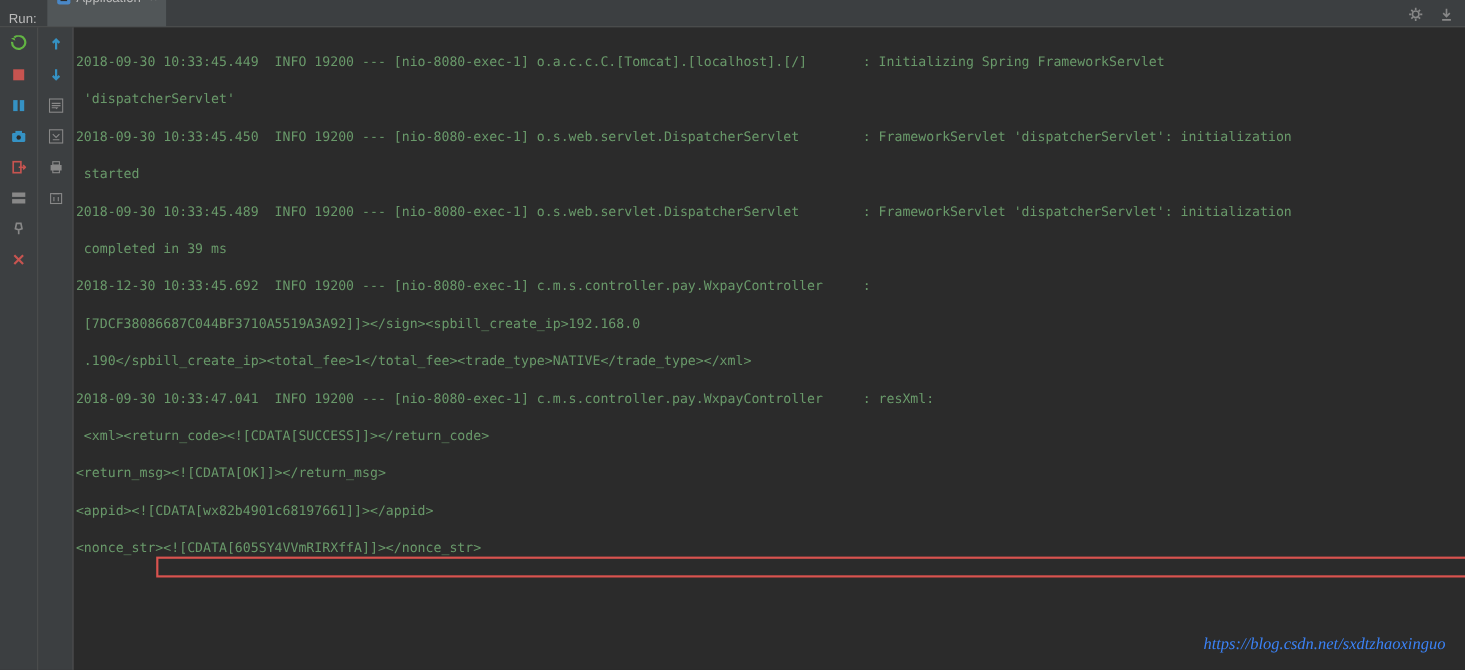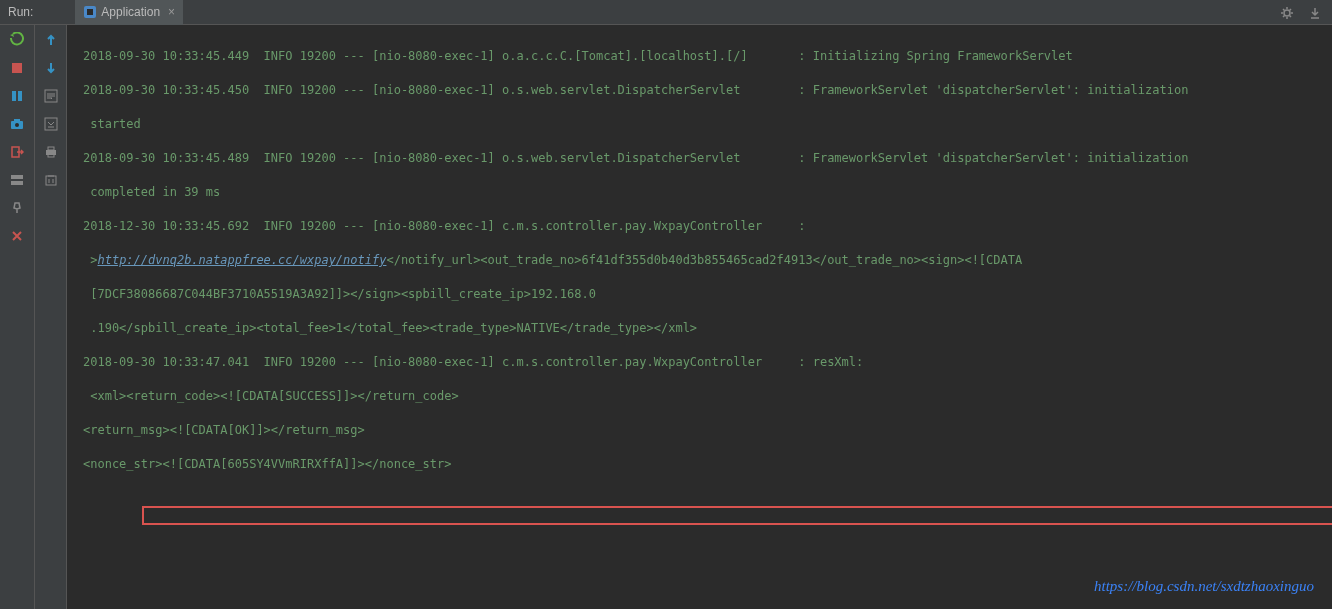--- a/index.html
+++ b/index.html
@@ -11,23 +11,22 @@
       width: 1332px;
       height: 609px;
       overflow: hidden;
       position: relative;
     }
     .top-bar {
       height: 25px;
       background: #3c3f41;
       border-bottom: 1px solid #555;
       display: flex;
-      align-items: center;
+      align-items: flex-end;
       padding-left: 8px;
-      gap: 32px;
     }
     .run-label {
       color: #bbbbbb;
       font-family: sans-serif;
       font-size: 12px;
       margin-right: 10px;
     }
     .tab {
       display: flex;
       align-items: center;
@@ -73,21 +72,21 @@
       width: 18px;
       height: 18px;
       display: flex;
       align-items: center;
       justify-content: center;
       cursor: pointer;
     }
     .console {
       flex: 1;
       background: #2b2b2b;
-      padding: 6px 16px;
+      padding: 6px 2px;
       overflow: hidden;
       position: relative;
       line-height: 17px;
       white-space: pre;
       font-size: 12px;
     }
     .log-line { color: #69996a; }
     .link { color: #6897bb; text-decoration: underline; font-style: italic; }
     .highlight-box {
       border: 2px solid #d9534f;
@@ -220,31 +219,32 @@
     <span class="icon-btn">
         <svg width="14" height="14">
           <rect x="2" y="3" width="10" height="9" fill="none" stroke="#888"></rect>
           <path d="M5 6v4M9 6v4M4 3h6" stroke="#888"></path>
         </svg>
       </span>
   </div>
 
   <div class="console">
 <div class="log-line">2018-09-30 10:33:45.449  INFO 19200 --- [nio-8080-exec-1] o.a.c.c.C.[Tomcat].[localhost].[/]       : Initializing Spring FrameworkServlet</div>
+<div class="log-line"> 'dispatcherServlet'</div>
 <div class="log-line">2018-09-30 10:33:45.450  INFO 19200 --- [nio-8080-exec-1] o.s.web.servlet.DispatcherServlet        : FrameworkServlet 'dispatcherServlet': initialization</div>
 <div class="log-line"> started</div>
 <div class="log-line">2018-09-30 10:33:45.489  INFO 19200 --- [nio-8080-exec-1] o.s.web.servlet.DispatcherServlet        : FrameworkServlet 'dispatcherServlet': initialization</div>
 <div class="log-line"> completed in 39 ms</div>
 <div class="log-line">2018-12-30 10:33:45.692  INFO 19200 --- [nio-8080-exec-1] c.m.s.controller.pay.WxpayController     :</div>
-<div class="log-line"><span> &gt;</span><span class="link">http://dvnq2b.natappfree.cc/wxpay/notify</span><span>&lt;/notify_url&gt;&lt;out_trade_no&gt;6f41df355d0b40d3b855465cad2f4913&lt;/out_trade_no&gt;&lt;sign&gt;&lt;![CDATA</span></div>
 <div class="log-line"> [7DCF38086687C044BF3710A5519A3A92]]&gt;&lt;/sign&gt;&lt;spbill_create_ip&gt;192.168.0</div>
 <div class="log-line"> .190&lt;/spbill_create_ip&gt;&lt;total_fee&gt;1&lt;/total_fee&gt;&lt;trade_type&gt;NATIVE&lt;/trade_type&gt;&lt;/xml&gt;</div>
 <div class="log-line">2018-09-30 10:33:47.041  INFO 19200 --- [nio-8080-exec-1] c.m.s.controller.pay.WxpayController     : resXml:</div>
 <div class="log-line"> &lt;xml&gt;&lt;return_code&gt;&lt;![CDATA[SUCCESS]]&gt;&lt;/return_code&gt;</div>
 <div class="log-line">&lt;return_msg&gt;&lt;![CDATA[OK]]&gt;&lt;/return_msg&gt;</div>
+<div class="log-line">&lt;appid&gt;&lt;![CDATA[wx82b4901c68197661]]&gt;&lt;/appid&gt;</div>
 <div class="log-line">&lt;nonce_str&gt;&lt;![CDATA[605SY4VVmRIRXffA]]&gt;&lt;/nonce_str&gt;</div>
 
 
 
 
 
 
 <div class="log-line"></div>
 
 

